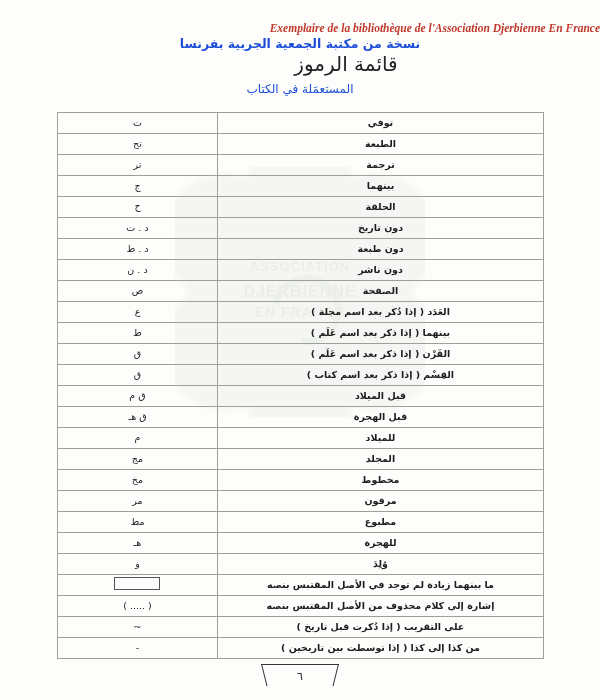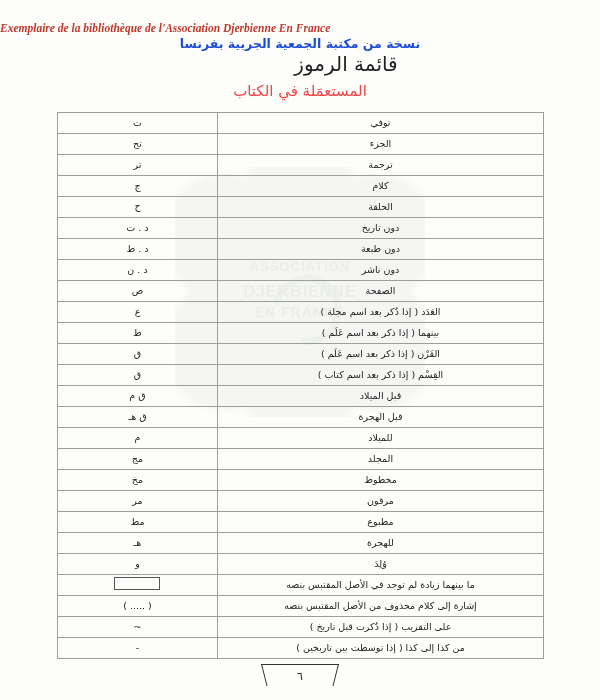--- a/index.html
+++ b/index.html
@@ -74,21 +74,21 @@
     border-left-color: transparent;
     transform: rotate(-35deg);
   }
 
   
   .stamp-fr {
     position: absolute;
     top: 22px;
     left: 0;
     width: 100%;
-    text-align: left;
+    text-align: right;
     font-family: "Liberation Serif", serif;
     font-style: italic;
     font-weight: bold;
     font-size: 11.5px;
     color: #c0392b;
     direction: ltr;
     z-index: 3;
   }
   .stamp-ar {
     position: absolute;
@@ -113,22 +113,22 @@
     letter-spacing: 1px;
     z-index: 2;
     padding-left: 46px;
   }
   .doc-subtitle {
     position: absolute;
     top: 82px;
     left: 0;
     width: 100%;
     text-align: center;
-    font-size: 15px;
-    color: #ef4444;
+    font-size: 12px;
+    color: #1d4ed8;
     z-index: 2;
   }
 
   
   .table-wrap {
     position: absolute;
     top: 112px;
     left: 57px;
     width: 487px;
     z-index: 2;
@@ -142,21 +142,21 @@
     border: 1px solid #9aa09a;
     height: 20px;
     padding: 0 6px;
     font-size: 9.5px;
     color: #1d1d1d;
     text-align: center;
     vertical-align: middle;
     line-height: 1.15;
     background: transparent;
   }
-  td.meaning { width: 68%; }
+  td.meaning { width: 68%; font-weight: bold; }
   td.symbol  { width: 32%; }
   td.symbol.boxed .box {
     display: inline-block;
     border: 1px solid #555;
     width: 44px;
     height: 11px;
   }
 
   
   .footer {
@@ -217,29 +217,29 @@
   <div class="doc-subtitle">المستعمَلة في الكتاب</div>
 
   <div class="table-wrap">
     <table class="symbols">
       <tbody>
           <tr>
             <td class="meaning">توفي</td>
             <td class="symbol">ت</td>
           </tr>
           <tr>
-            <td class="meaning">الجزء</td>
+            <td class="meaning">الطبعة</td>
             <td class="symbol">تح</td>
           </tr>
           <tr>
             <td class="meaning">ترجمة</td>
             <td class="symbol">تر</td>
           </tr>
           <tr>
-            <td class="meaning">كلام</td>
+            <td class="meaning">بينهما</td>
             <td class="symbol">ج</td>
           </tr>
           <tr>
             <td class="meaning">الحلقة</td>
             <td class="symbol">ح</td>
           </tr>
           <tr>
             <td class="meaning">دون تاريخ</td>
             <td class="symbol">د . ت</td>
           </tr>

